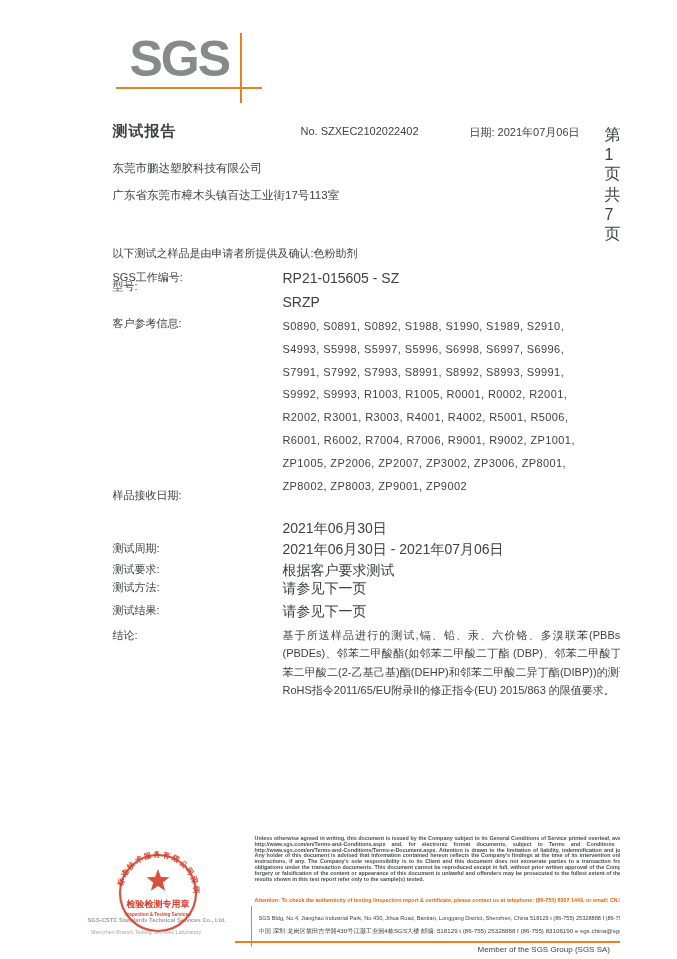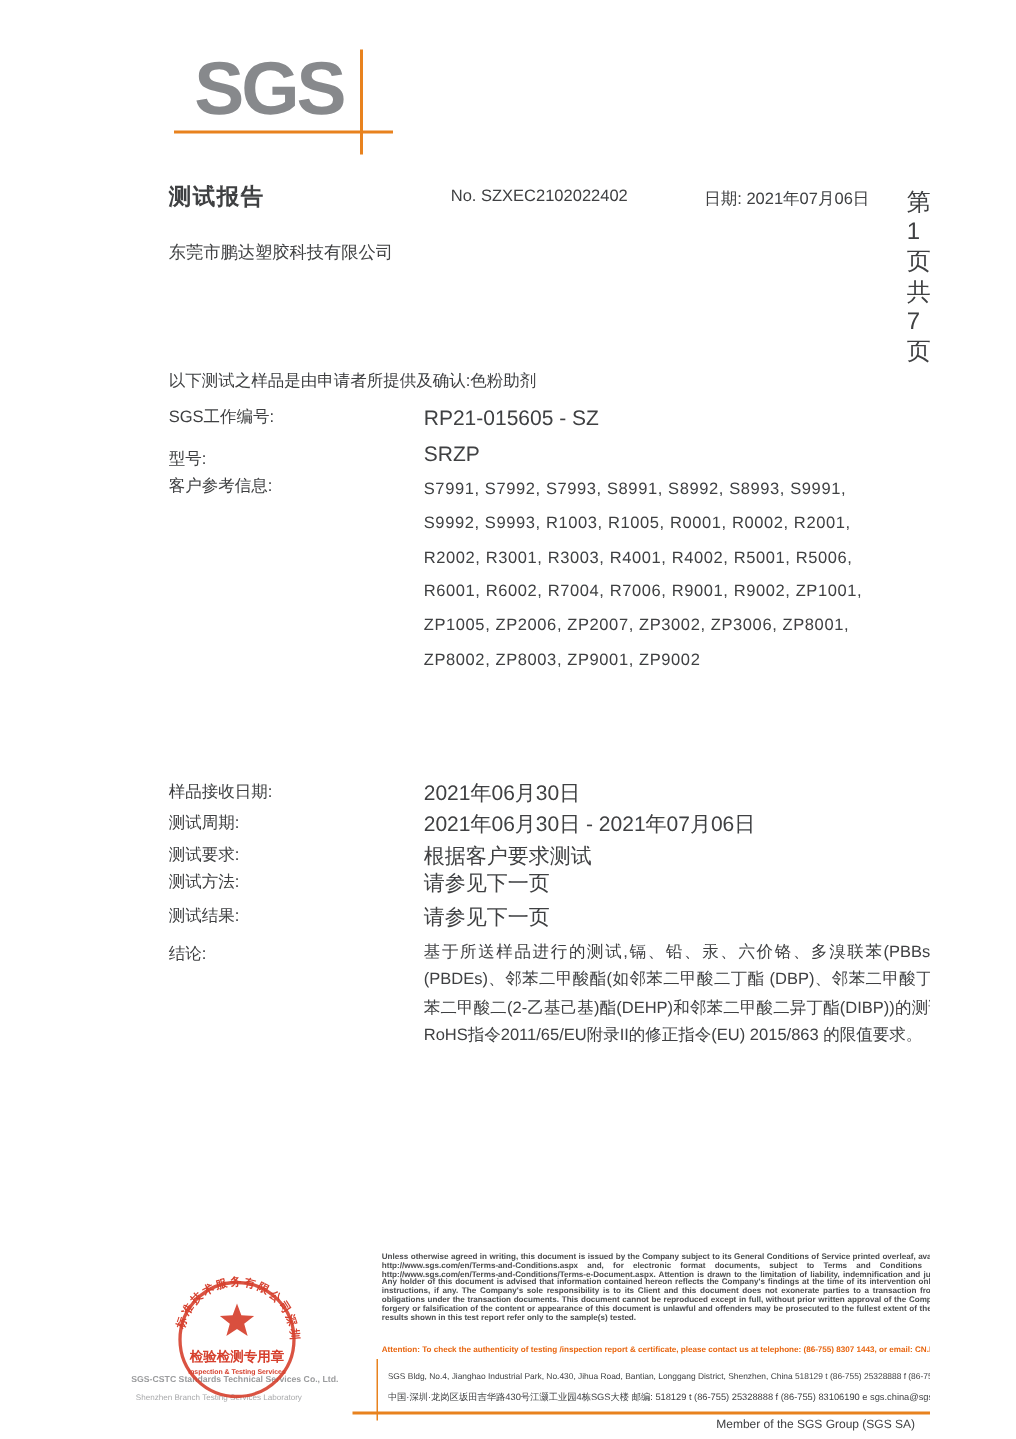--- a/index.html
+++ b/index.html
@@ -74,40 +74,43 @@
   <div class="logo-text">SGS</div>
   <div class="logo-hline"></div>
   <div class="logo-vline"></div>
 
   <div class="hdr-title">测试报告</div>
   <div class="hdr-no">No. SZXEC2102022402</div>
   <div class="hdr-date">日期: 2021年07月06日</div>
   <div class="hdr-page">第1页,共7页</div>
 
   <div class="client-name">东莞市鹏达塑胶科技有限公司</div>
+  <div class="client-addr">广东省东莞市樟木头镇百达工业街17号113室</div>
 
   <div class="statement">以下测试之样品是由申请者所提供及确认:色粉助剂</div>
 
   <div class="lbl" style="top:270px">SGS工作编号:</div>
   <div class="val" style="top:270px">RP21-015605 - SZ</div>
 
-  <div class="lbl" style="top:298px">型号:</div>
+  <div class="lbl" style="top:279px">型号:</div>
   <div class="val" style="top:294px">SRZP</div>
 
   <div class="lbl" style="top:316px">客户参考信息:</div>
   <div class="ref-lines">
+    <div>S0890, S0891, S0892, S1988, S1990, S1989, S2910,</div>
+    <div>S4993, S5998, S5997, S5996, S6998, S6997, S6996,</div>
     <div>S7991, S7992, S7993, S8991, S8992, S8993, S9991,</div>
     <div>S9992, S9993, R1003, R1005, R0001, R0002, R2001,</div>
     <div>R2002, R3001, R3003, R4001, R4002, R5001, R5006,</div>
     <div>R6001, R6002, R7004, R7006, R9001, R9002, ZP1001,</div>
     <div>ZP1005, ZP2006, ZP2007, ZP3002, ZP3006, ZP8001,</div>
     <div>ZP8002, ZP8003, ZP9001, ZP9002</div>
   </div>
 
-  <div class="lbl" style="top:520px">样品接收日期:</div>
+  <div class="lbl" style="top:488px">样品接收日期:</div>
   <div class="val" style="top:520px">2021年06月30日</div>
 
   <div class="lbl" style="top:541px">测试周期:</div>
   <div class="val" style="top:541px">2021年06月30日 - 2021年07月06日</div>
 
   <div class="lbl" style="top:562px">测试要求:</div>
   <div class="val" style="top:562px">根据客户要求测试</div>
 
   <div class="lbl" style="top:580px">测试方法:</div>
   <div class="val" style="top:580px">请参见下一页</div>

